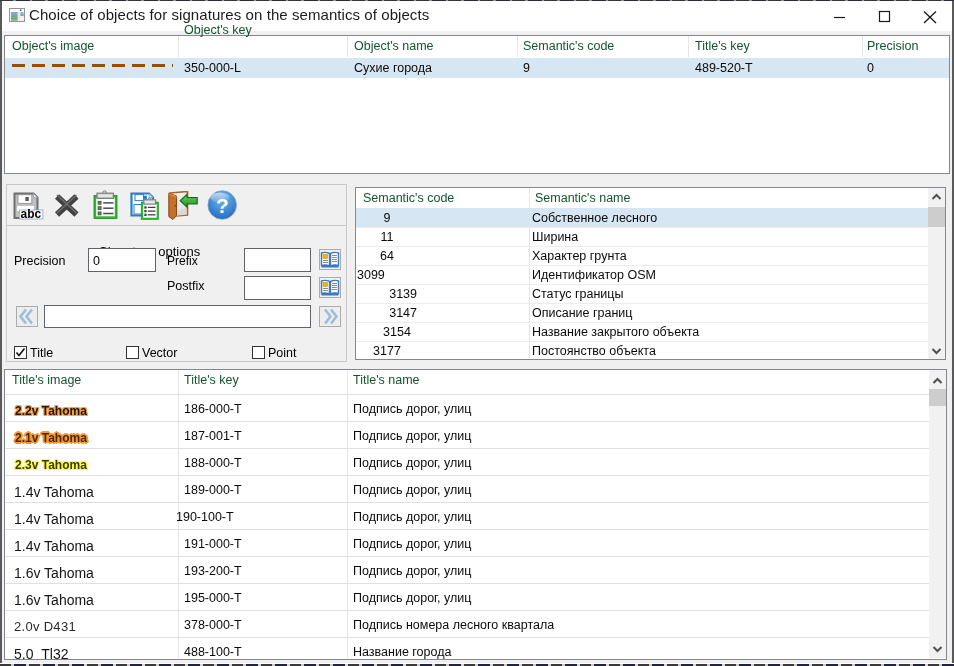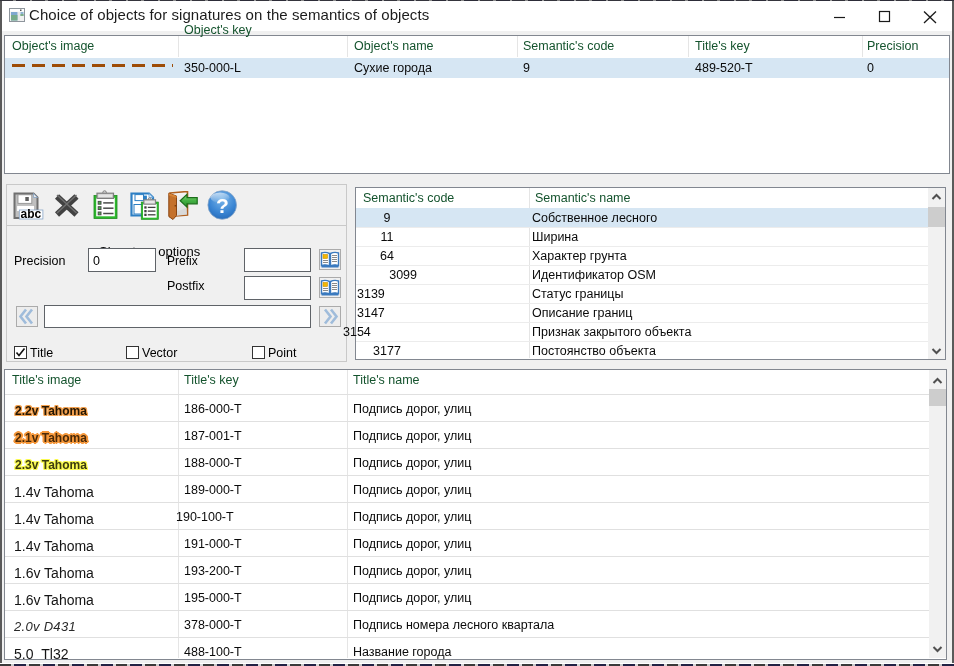--- a/index.html
+++ b/index.html
@@ -33,21 +33,21 @@
 .cblabel { font-size:12.5px; }
 .grpbox { position:absolute; border:1px solid #c9c9c9; }
 
 .halo1 { font-size:12px; font-weight:bold; color:#241603;
   text-shadow:-1px 0 #f2a04e,1px 0 #f2a04e,0 -1px #f2a04e,0 1px #f2a04e,-1px -1px #f2a04e,1px -1px #f2a04e,-1px 1px #f2a04e,1px 1px #f2a04e; }
 .halo2 { font-size:12px; font-weight:bold; color:#4a2a08;
   text-shadow:-2px 0 #f59638,2px 0 #f59638,0 -1.6px #f59638,0 1.6px #f59638,-1.4px -1.4px #f59638,1.4px -1.4px #f59638,-1.4px 1.4px #f59638,1.4px 1.4px #f59638; }
 .halo3 { font-size:12px; font-weight:bold; color:#3c3c10;
   text-shadow:-1.2px 0 #fafa52,1.2px 0 #fafa52,0 -1.2px #fafa52,0 1.2px #fafa52,-1px -1px #fafa52,1px -1px #fafa52,-1px 1px #fafa52,1px 1px #fafa52; }
 .plainimg { font-size:14px; color:#141414; }
-.d431 { font-size:13px; font-style:italic; color:#2a2a2a; letter-spacing:0.3px; }
+.d431 { font-size:13px; color:#2a2a2a; letter-spacing:0.3px; }
 </style>
 </head>
 <body>
 <div class="abs" id="topdash"></div>
 <div class="abs" id="win"></div>
 <div class="abs" id="botdash"></div>
 <div class="abs" id="titlebar"></div>
 
 <svg class="abs" style="left:9px;top:8px" width="16" height="14" viewBox="0 0 16 14">
   <rect x="0.5" y="0.5" width="15" height="13" fill="#f2f2f2" stroke="#8e959c"></rect>
@@ -263,28 +263,28 @@
 <div class="txt hdrtxt" style="left:535px;top:191px">Semantic's name</div>
 <div class="vsep" style="left:529px;top:188px;height:170px"></div>
 <div class="sel" style="left:356px;top:208px;width:572px;height:19px"></div>
 <div id="t2rows">
   <div class="txt celltxt" style="left:357px;top:211px;width:60px;text-align:center">9</div>
   <div class="txt celltxt" style="left:532px;top:211px">Собственное лесного</div>
   <div class="txt celltxt" style="left:357px;top:230px;width:60px;text-align:center">11</div>
   <div class="txt celltxt" style="left:532px;top:230px">Ширина</div>
   <div class="txt celltxt" style="left:357px;top:249px;width:60px;text-align:center">64</div>
   <div class="txt celltxt" style="left:532px;top:249px">Характер грунта</div>
-  <div class="txt celltxt" style="left:357px;top:268px;width:60px;text-align:right">3099</div>
+  <div class="txt celltxt" style="left:357px;top:268px;width:60px;text-align:left">3099</div>
   <div class="txt celltxt" style="left:532px;top:268px">Идентификатор OSM</div>
-  <div class="txt celltxt" style="left:357px;top:287px;width:60px;text-align:left">3139</div>
+  <div class="txt celltxt" style="left:357px;top:287px;width:60px;text-align:right">3139</div>
   <div class="txt celltxt" style="left:532px;top:287px">Статус границы</div>
-  <div class="txt celltxt" style="left:357px;top:306px;width:60px;text-align:left">3147</div>
+  <div class="txt celltxt" style="left:357px;top:306px;width:60px;text-align:right">3147</div>
   <div class="txt celltxt" style="left:532px;top:306px">Описание границ</div>
-  <div class="txt celltxt" style="left:343px;top:325px;width:60px;">3154</div>
-  <div class="txt celltxt" style="left:532px;top:325px">Признак закрытого объекта</div>
+  <div class="txt celltxt" style="left:367px;top:325px;width:60px;text-align:center">3154</div>
+  <div class="txt celltxt" style="left:532px;top:325px">Название закрытого объекта</div>
   <div class="txt celltxt" style="left:357px;top:344px;width:60px;text-align:center">3177</div>
   <div class="txt celltxt" style="left:532px;top:344px">Постоянство объекта</div>
   <div class="hsep" style="top:227px;left:356px;width:572px"></div>
   <div class="hsep" style="top:246px;left:356px;width:572px"></div>
   <div class="hsep" style="top:265px;left:356px;width:572px"></div>
   <div class="hsep" style="top:284px;left:356px;width:572px"></div>
   <div class="hsep" style="top:303px;left:356px;width:572px"></div>
   <div class="hsep" style="top:322px;left:356px;width:572px"></div>
   <div class="hsep" style="top:341px;left:356px;width:572px"></div>
 </div>

